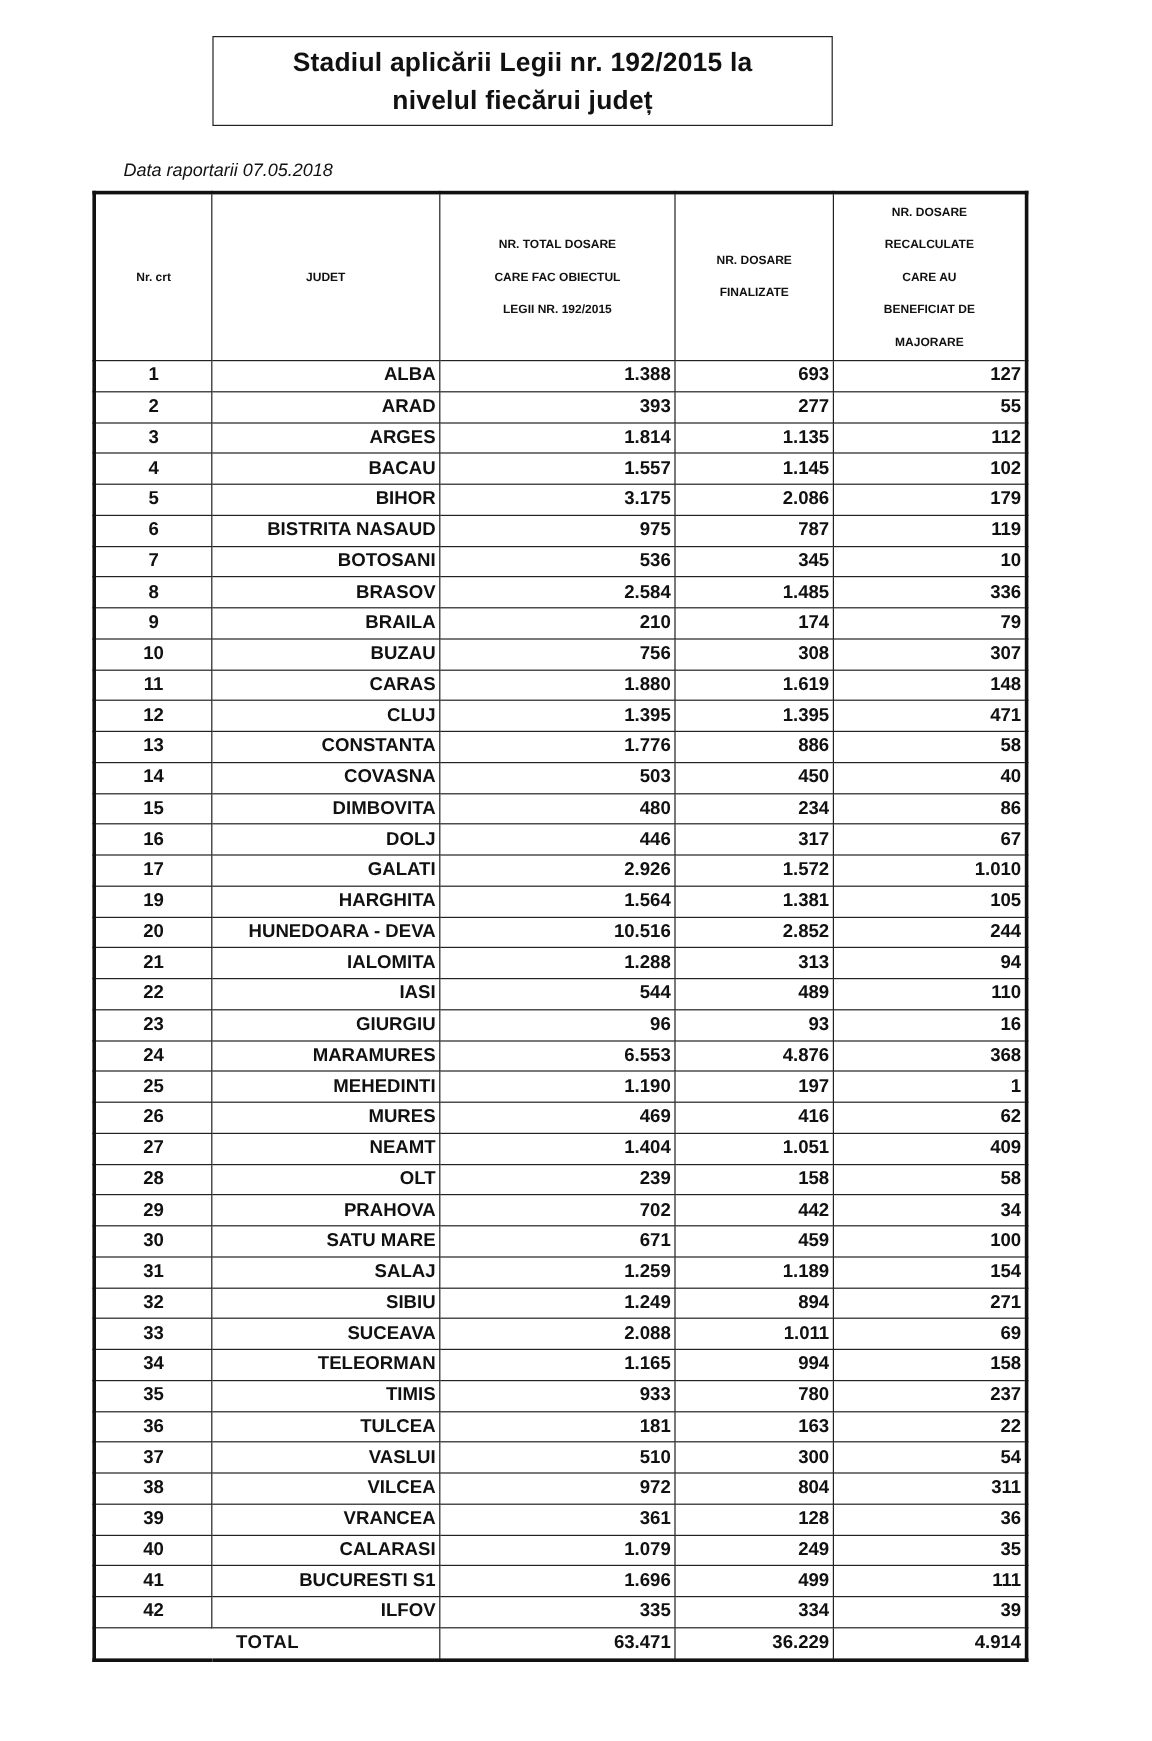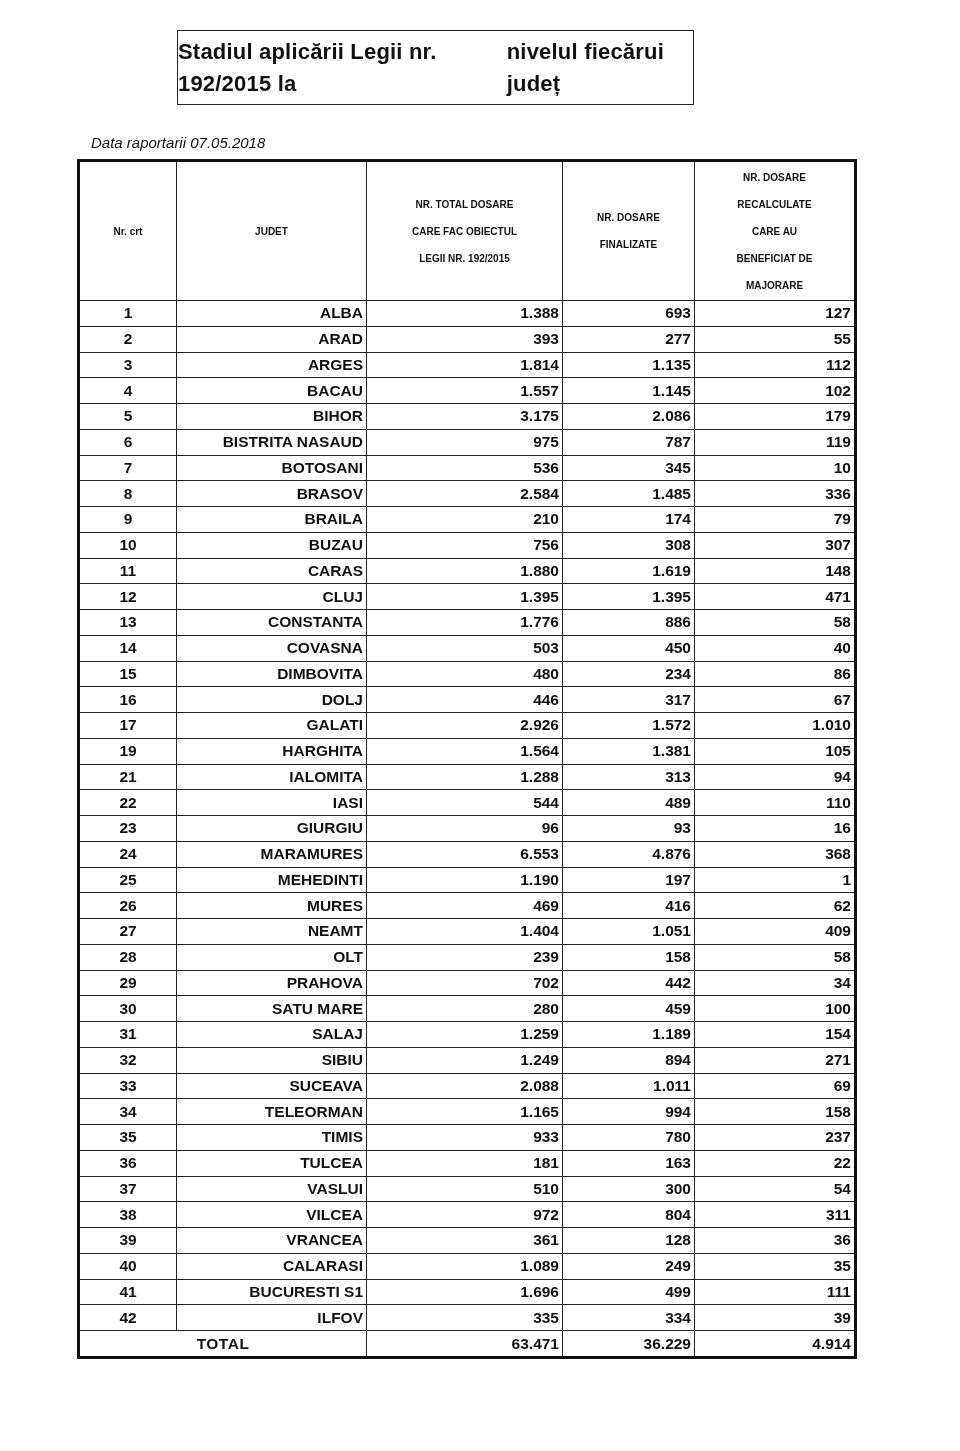--- a/index.html
+++ b/index.html
@@ -17,33 +17,33 @@
     }
     .title-box {
       position: absolute;
       left: 177px;
       top: 30px;
       width: 517px;
       height: 75px;
       border: 1.5px solid #222;
       box-sizing: border-box;
       display: flex;
-      flex-direction: row;
+      flex-direction: column;
       align-items: center;
       justify-content: center;
     }
     .title-line {
       font-size: 22px;
       font-weight: bold;
       line-height: 32px;
       letter-spacing: 0.2px;
     }
     .report-date {
       position: absolute;
-      left: 91px;
+      left: 103px;
       top: 134px;
       font-size: 15px;
       font-style: italic;
     }
     table.data-table {
       position: absolute;
       left: 77px;
       top: 159px;
       width: 777px;
       border-collapse: collapse;
@@ -236,20 +236,27 @@
         <td class="num">1.010</td>
       </tr>
       <tr>
         <td class="col-nr">19</td>
         <td class="col-judet">HARGHITA</td>
         <td class="num">1.564</td>
         <td class="num">1.381</td>
         <td class="num">105</td>
       </tr>
       <tr>
+        <td class="col-nr">20</td>
+        <td class="col-judet">HUNEDOARA - DEVA</td>
+        <td class="num">10.516</td>
+        <td class="num">2.852</td>
+        <td class="num">244</td>
+      </tr>
+      <tr>
         <td class="col-nr">21</td>
         <td class="col-judet">IALOMITA</td>
         <td class="num">1.288</td>
         <td class="num">313</td>
         <td class="num">94</td>
       </tr>
       <tr>
         <td class="col-nr">22</td>
         <td class="col-judet">IASI</td>
         <td class="num">544</td>
@@ -301,21 +308,21 @@
       <tr>
         <td class="col-nr">29</td>
         <td class="col-judet">PRAHOVA</td>
         <td class="num">702</td>
         <td class="num">442</td>
         <td class="num">34</td>
       </tr>
       <tr>
         <td class="col-nr">30</td>
         <td class="col-judet">SATU MARE</td>
-        <td class="num">280</td>
+        <td class="num">671</td>
         <td class="num">459</td>
         <td class="num">100</td>
       </tr>
       <tr>
         <td class="col-nr">31</td>
         <td class="col-judet">SALAJ</td>
         <td class="num">1.259</td>
         <td class="num">1.189</td>
         <td class="num">154</td>
       </tr>
@@ -371,21 +378,21 @@
       <tr>
         <td class="col-nr">39</td>
         <td class="col-judet">VRANCEA</td>
         <td class="num">361</td>
         <td class="num">128</td>
         <td class="num">36</td>
       </tr>
       <tr>
         <td class="col-nr">40</td>
         <td class="col-judet">CALARASI</td>
-        <td class="num">1.089</td>
+        <td class="num">1.079</td>
         <td class="num">249</td>
         <td class="num">35</td>
       </tr>
       <tr>
         <td class="col-nr">41</td>
         <td class="col-judet">BUCURESTI S1</td>
         <td class="num">1.696</td>
         <td class="num">499</td>
         <td class="num">111</td>
       </tr>

